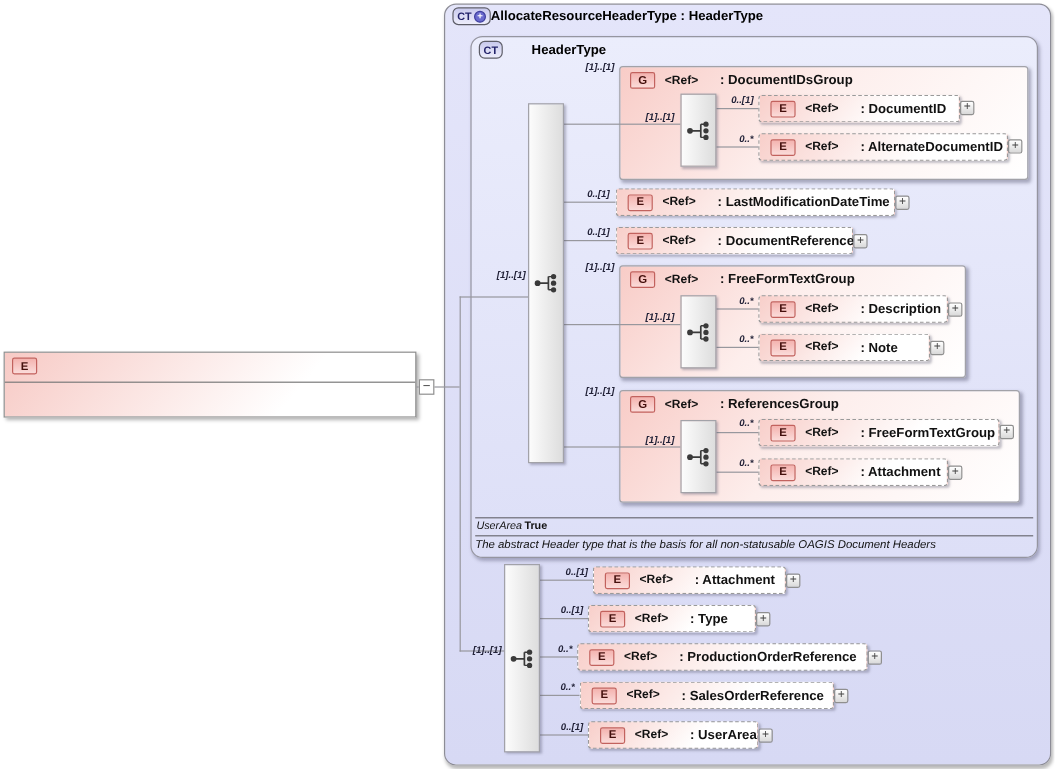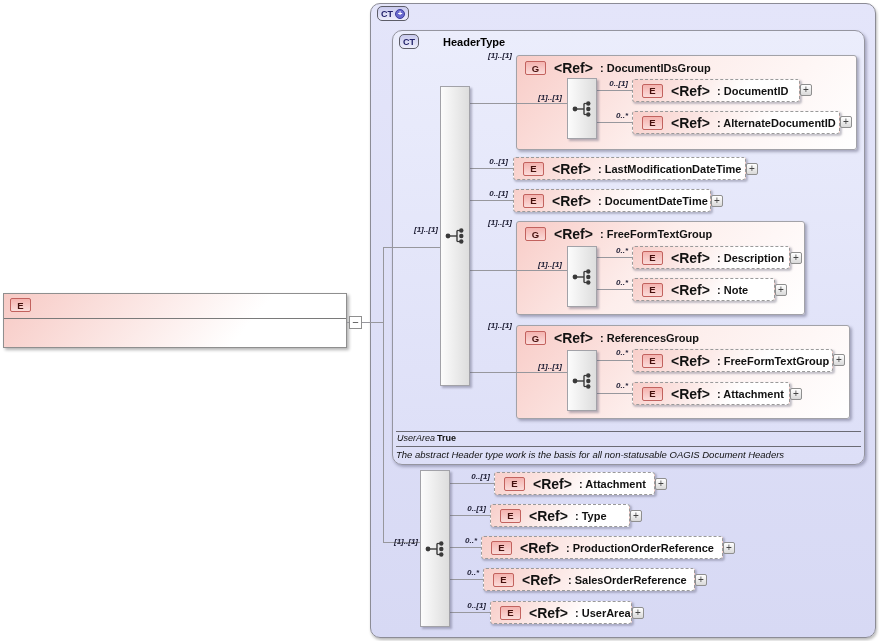--- a/index.html
+++ b/index.html
@@ -35,21 +35,21 @@
   .gbox{position:absolute;box-sizing:border-box;border:1px solid #a2a2a8;border-radius:3px;
     background:linear-gradient(130deg,#f8ccc7 0%,#fdeeec 45%,#ffffff 100%);
     box-shadow:2px 2px 3px rgba(85,85,110,.45);z-index:1;}
   .gtitle{position:absolute;left:8px;top:4px;display:flex;align-items:center;}
 
   
   .ebox{position:absolute;box-sizing:border-box;height:23px;border:1px dashed #9a9a9a;border-radius:3px;
     background:linear-gradient(130deg,#f8cfca 0%,#ffffff 65%);
     box-shadow:1.5px 1.5px 2px rgba(85,85,110,.35);
     display:flex;align-items:center;padding-left:9px;z-index:3;}
-  .ref{width:46px;font-size:14px;font-weight:bold;color:#111;flex:none;}
+  .ref{width:46px;font-size:10px;font-weight:bold;color:#111;flex:none;}
   .nm{font-size:11px;font-weight:bold;color:#111;white-space:nowrap;}
 
   
   .badge{box-sizing:border-box;width:21px;height:14px;border:1px solid #c2625e;border-radius:2px;
     background:linear-gradient(180deg,#f4b3af,#fbdcda);
     display:flex;align-items:center;justify-content:center;
     font-size:9.5px;font-weight:bold;color:#44100d;margin-right:8px;flex:none;}
 
   
   .bar{position:absolute;box-sizing:border-box;width:30px;border:1px solid #a2a2a8;
@@ -117,20 +117,21 @@
   <div class="minus" style="left:349px;top:316px">−</div>
   <div class="vline" style="left:383px;top:247px;height:296px"></div>
   <div class="hline" style="left:383px;top:247px;width:57px"></div>
   <div class="hline" style="left:383px;top:542px;width:37px"></div>
 
   <div id="outer-panel" class="panel"></div>
   <span class="ctbadge" style="left:377px;top:6px">
     <span>CT</span>
     <span class="ctplus">+</span>
   </span>
+  <div class="ptitle" style="left:409px;top:8px">AllocateResourceHeaderType : HeaderType</div>
 
   <div id="inner-panel" class="panel"></div>
   <span class="ctbadge" style="left:399px;top:34px">
     <span>CT</span>
   </span>
   <div class="ptitle" style="left:443px;top:36px">HeaderType</div>
 
   <div class="bar" style="left:440px;top:86px;height:300px">
     <svg class="mg" width="22" height="18" viewBox="0 0 22 18">
         <use href="#mg"></use>
@@ -182,21 +183,21 @@
     <span class="badge">E</span>
     <span class="ref">&lt;Ref&gt;</span>
     <span class="nm">: LastModificationDateTime</span>
   </div>
   <div class="plus" style="left:746px;top:163px">+</div>
 
   <div class="card" style="left:468px;top:189px;width:40px">0..[1]</div>
   <div class="ebox" style="left:513px;top:189px;width:198px">
     <span class="badge">E</span>
     <span class="ref">&lt;Ref&gt;</span>
-    <span class="nm">: DocumentDateTime</span>
+    <span class="nm">: DocumentReference</span>
   </div>
   <div class="plus" style="left:711px;top:195px">+</div>
 
   <div class="card" style="left:472px;top:218px;width:40px">[1]..[1]</div>
   <div class="gbox" style="left:516px;top:221px;width:289px;height:94px">
     <div class="gtitle">
       <span class="badge">G</span>
       <span class="ref">&lt;Ref&gt;</span>
       <span class="nm">: FreeFormTextGroup</span>
     </div>
@@ -256,21 +257,21 @@
     <span class="badge">E</span>
     <span class="ref">&lt;Ref&gt;</span>
     <span class="nm">: Attachment</span>
   </div>
   <div class="plus" style="left:790px;top:388px">+</div>
 
   <div class="arule" style="left:396px;top:431px;width:465px"></div>
   <div id="abstract-label">UserArea</div>
   <div id="abstract-value">True</div>
   <div class="arule" style="left:396px;top:446px;width:465px"></div>
-  <div id="footnote">The abstract Header type work is the basis for all non-statusable OAGIS Document Headers</div>
+  <div id="footnote">The abstract Header type that is the basis for all non-statusable OAGIS Document Headers</div>
 
   <div class="bar" style="left:420px;top:470px;height:157px">
     <svg class="mg" width="22" height="18" viewBox="0 0 22 18">
         <use href="#mg"></use>
       </svg>
   </div>
   <div class="card" style="left:384px;top:537px;width:34px">[1]..[1]</div>
 
   <div class="hline" style="left:450px;top:483px;width:44px"></div>
   <div class="hline" style="left:450px;top:515px;width:40px"></div>

